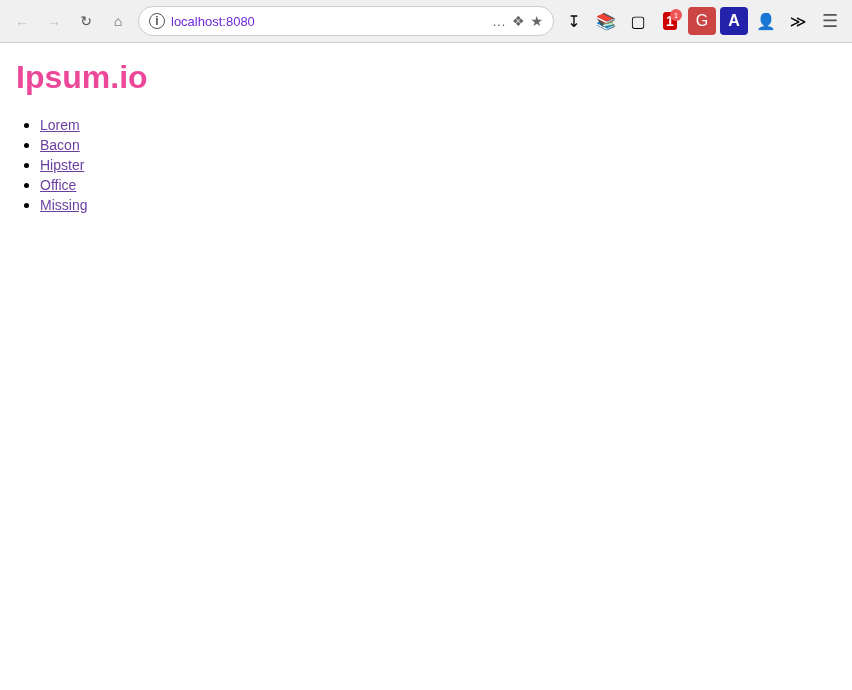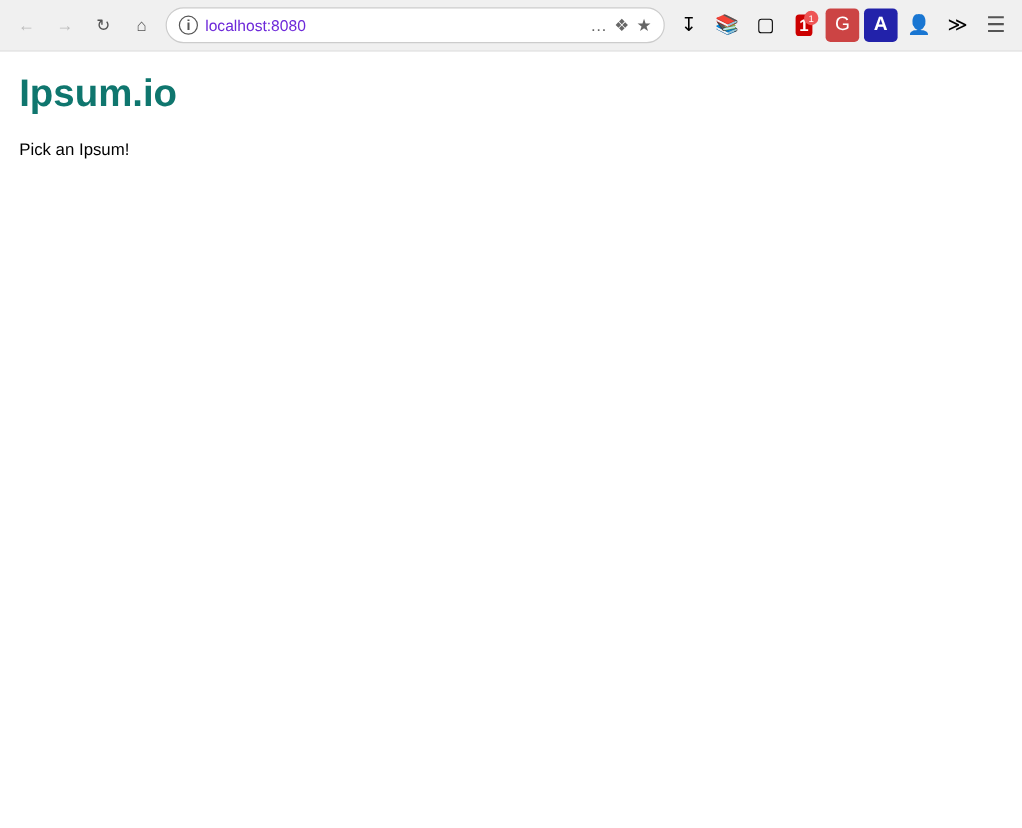--- a/index.html
+++ b/index.html
@@ -150,21 +150,21 @@
     
     .page-content {
       padding: 16px 16px;
       background: #fff;
     }
 
     .page-title {
       font-size: 32px;
       font-weight: bold;
       margin-bottom: 20px;
-      color: #0f766e;
+      color: #ec4899;
     }
 
     .nav-list {
       list-style: disc;
       padding-left: 24px;
       margin-bottom: 20px;
     }
 
     .nav-list li {
       margin-bottom: 2px;
@@ -216,15 +216,21 @@
       <button class="ext-btn">👤</button>
       <button class="ext-btn">≫</button>
       <button class="menu-btn">☰</button>
     </div>
   </div>
 </div>
 
 <div class="page-content">
   <h1 class="page-title">Ipsum.io</h1>
 
-
-  <p class="prompt-text">Pick an Ipsum!</p>
+  <ul class="nav-list">
+  <li><a href="#">Lorem</a></li>
+      <li><a href="#">Bacon</a></li>
+      <li><a href="#">Hipster</a></li>
+      <li><a href="#">Office</a></li>
+      <li><a href="#">Missing</a></li>
+    </ul>
+
 </div>
 
 </body></html>

